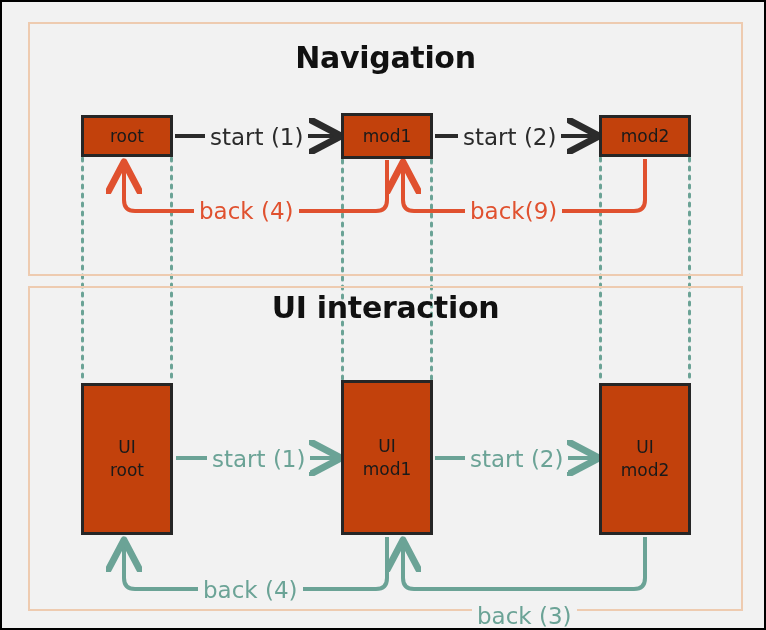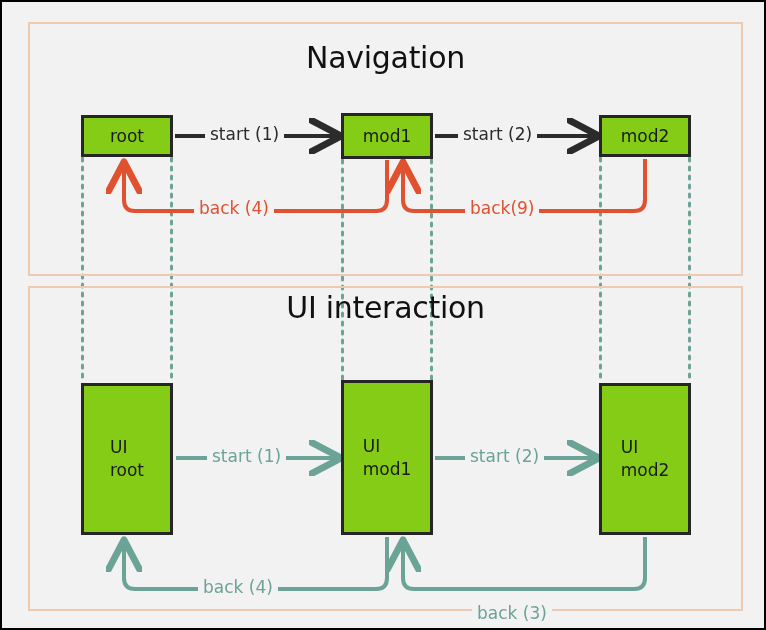--- a/index.html
+++ b/index.html
@@ -31,52 +31,53 @@
     box-sizing: border-box;
     background: transparent;
   }
   #panel-navigation { left: 26px; top: 20px; width: 715px; height: 254px; }
   #panel-ui        { left: 26px; top: 284px; width: 715px; height: 325px; }
 
   .panel-title {
     position: absolute;
     width: 715px;
     text-align: center;
-    font-weight: normal;
+    font-weight: bold;
     font-size: 30px;
     color: #111111;
     letter-spacing: -0.3px;
   }
   #title-navigation { left: 26px; top: 38px; }
   #title-ui        { left: 26px; top: 288px; }
 
   .node {
     position: absolute;
     border: 3px solid #262626;
-    background: #84cc16;
+    background: #c2410c;
     box-sizing: border-box;
     display: flex;
     align-items: center;
     justify-content: center;
+    text-align: center;
     font-size: 17px;
     color: #1a1a1a;
     line-height: 1.35;
     z-index: 3;
   }
   #node-root { left: 79px; top: 113px; width: 92px; height: 42px; }
   #node-mod1 { left: 339px; top: 111px; width: 92px; height: 46px; }
   #node-mod2 { left: 597px; top: 113px; width: 92px; height: 42px; }
 
   #node-ui-root { left: 79px; top: 381px; width: 92px; height: 152px; }
   #node-ui-mod1 { left: 339px; top: 378px; width: 92px; height: 155px; }
   #node-ui-mod2 { left: 597px; top: 381px; width: 92px; height: 152px; }
 
   .edge-label {
     position: absolute;
-    font-size: 17px;
+    font-size: 23px;
     background: #f2f2f2;
     padding: 0 5px;
     white-space: nowrap;
     z-index: 4;
   }
   .lbl-dark  { color: #2b2b2b; }
   .lbl-red   { color: #e0512f; }
   .lbl-teal  { color: #6ba396; }
 
   #lbl-start1-nav { left: 203px; top: 122px; }

